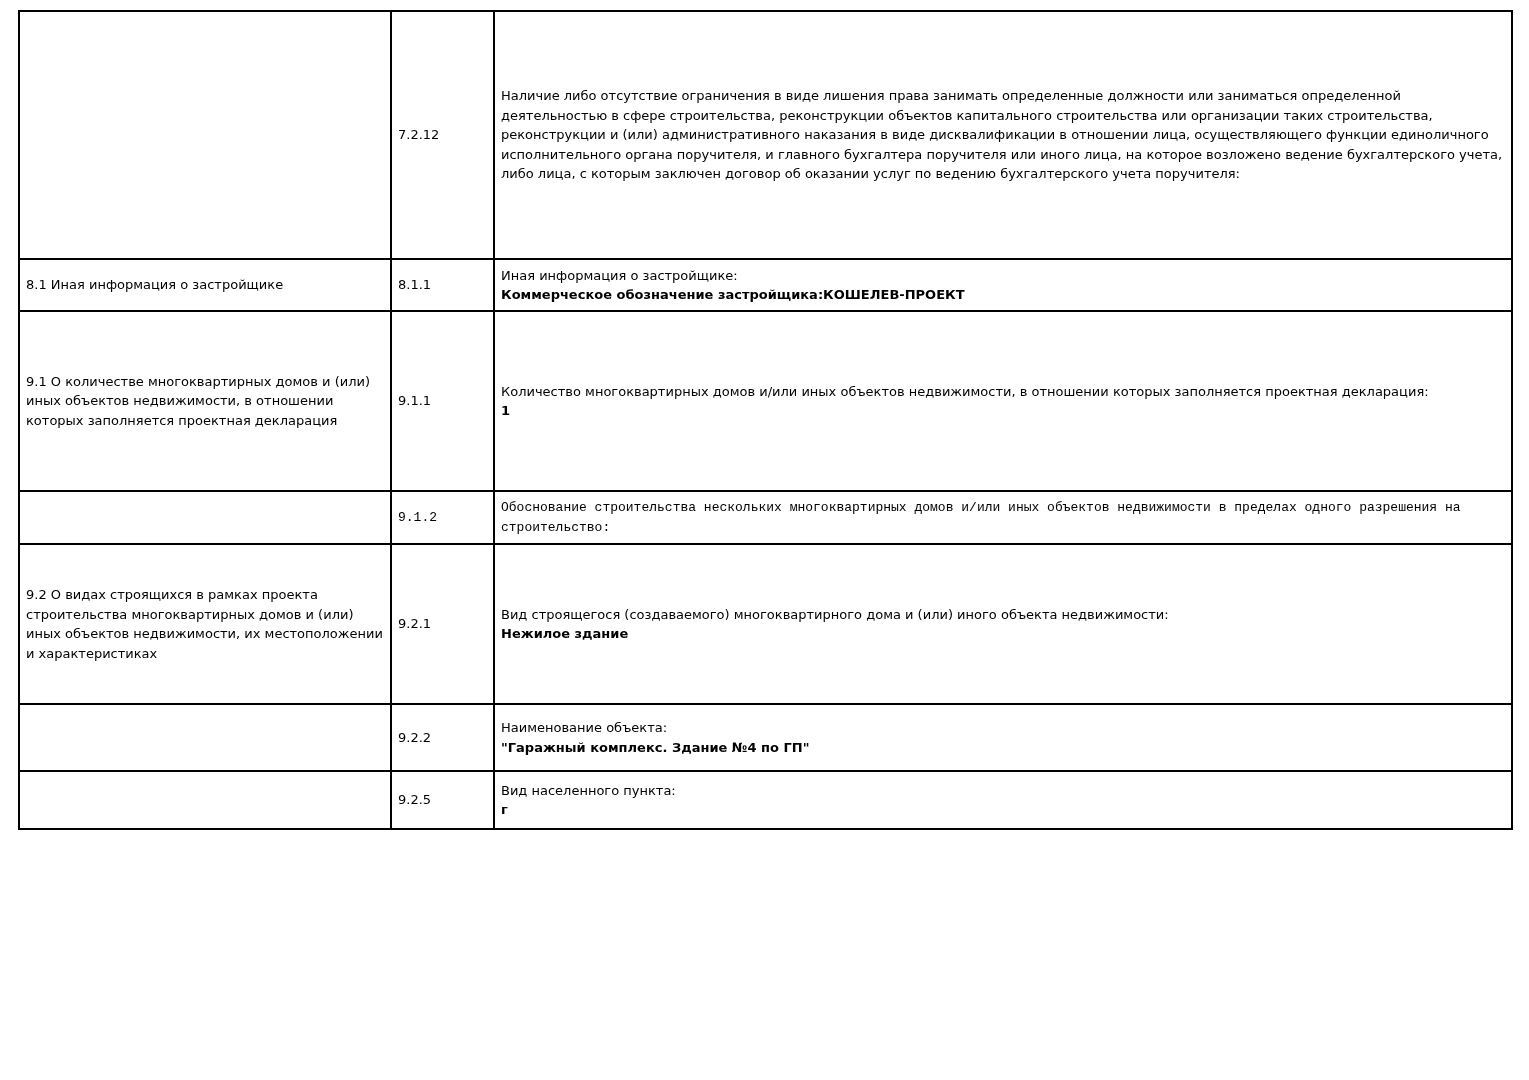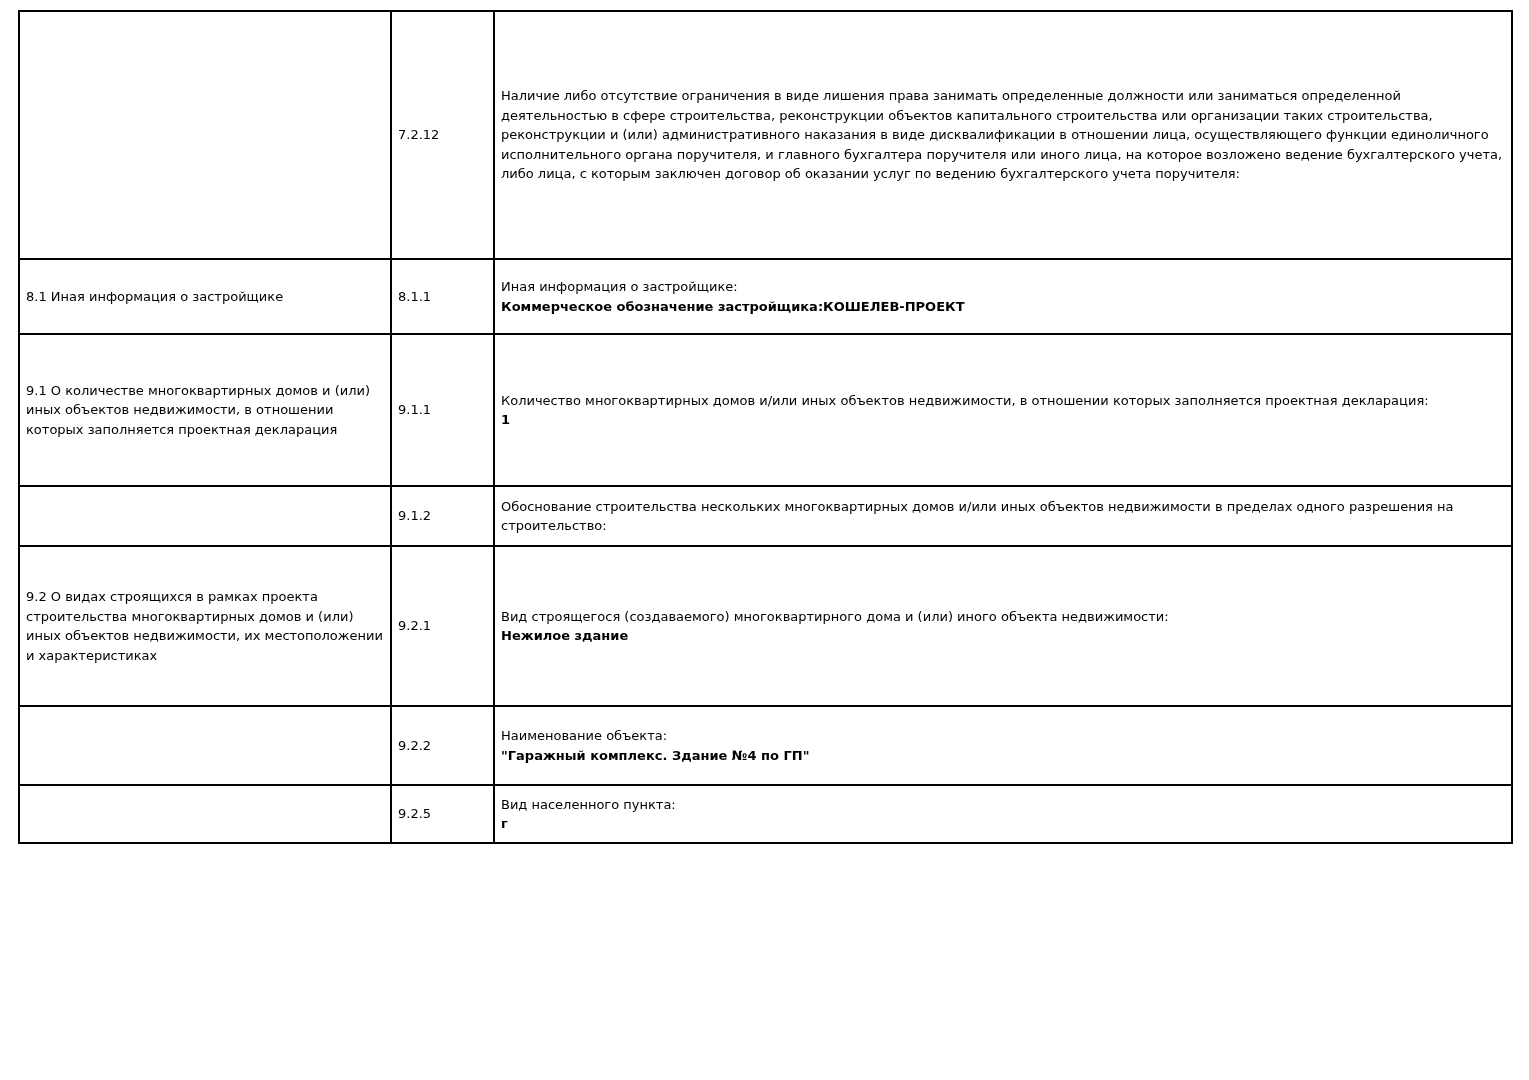--- a/index.html
+++ b/index.html
@@ -26,25 +26,25 @@
   }
   col.col-left { width: 372px; }
   col.col-num  { width: 103px; }
   td.left  { vertical-align: top; padding-top: 3px; }
   td.num   { vertical-align: middle; }
   td.section { padding: 3px 4px; }
   .value { font-weight: bold; }
   .value:empty { display: none; }
   tr.h248 { height: 248px; }
   tr.h38  { height: 38px; }
-  tr.h66  { height: 75px; }
-  tr.h152 { height: 152px; }
-  tr.h68  { height: 60px; }
+  tr.h66  { height: 52px; }
+  tr.h152 { height: 180px; }
+  tr.h68  { height: 53px; font-family: Liberation Mono, monospace; }
   tr.h190 { height: 160px; }
-  tr.h67  { height: 79px; margin-top: 48px; }
+  tr.h67  { height: 67px; margin-top: 48px; }
   tr.h58  { height: 58px; padding-left: 16px; }
 </style>
 </head>
 <body>
 
 <div class="page">
   <table class="doc-table">
     <colgroup>
       <col class="col-left">
       <col class="col-num">

